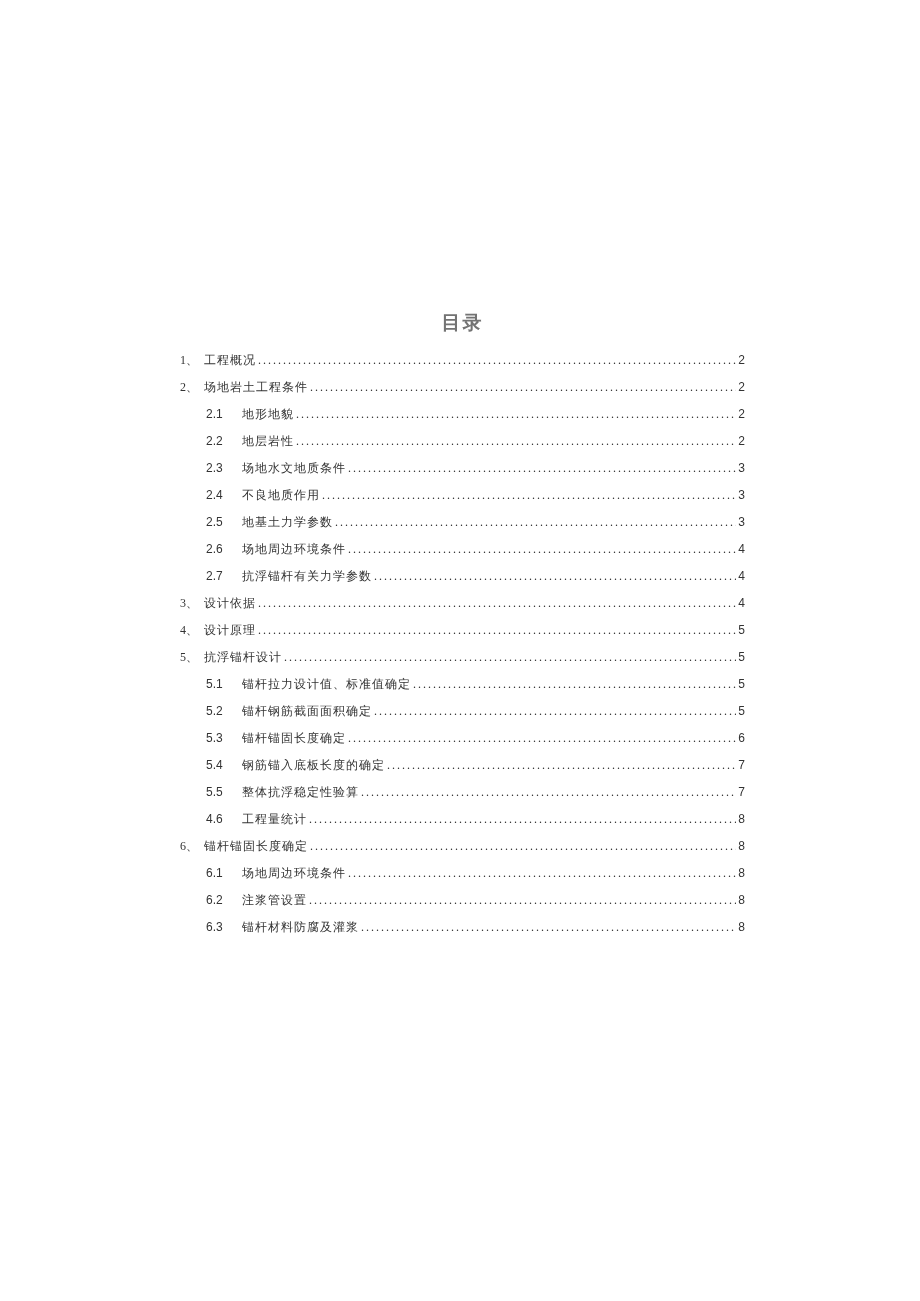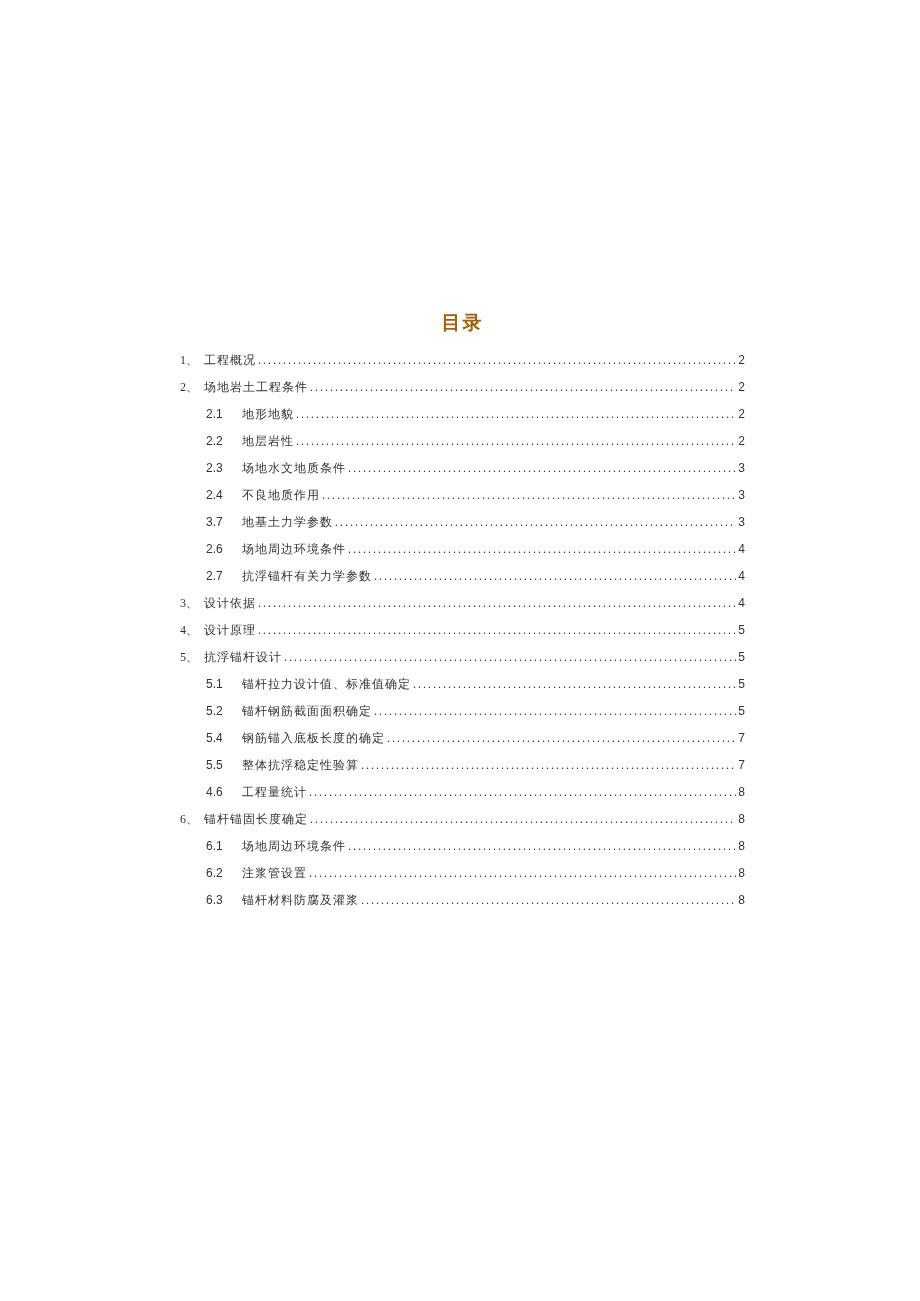--- a/index.html
+++ b/index.html
@@ -12,21 +12,21 @@
       font-family: "SimSun", "宋体", serif;
       width: 920px;
       height: 1301px;
       position: relative;
     }
     .page {
       padding: 310px 175px 0 180px;
     }
     .toc-title {
       text-align: center;
-      color: #a16207;
+      color: #737373;
       font-size: 19px;
       font-weight: bold;
       margin-bottom: 18px;
       letter-spacing: 2px;
     }
     .toc-list {
       font-size: 12px;
       color: #333;
       line-height: 1;
     }
@@ -106,21 +106,21 @@
         <span class="toc-dots"></span>
         <span class="toc-page">3</span>
       </div>
       <div class="toc-entry l2">
         <span class="toc-num">2.4</span>
         <span class="toc-text">不良地质作用 </span>
         <span class="toc-dots"></span>
         <span class="toc-page">3</span>
       </div>
       <div class="toc-entry l2">
-        <span class="toc-num">3.7</span>
+        <span class="toc-num">2.5</span>
         <span class="toc-text">地基土力学参数</span>
         <span class="toc-dots"></span>
         <span class="toc-page">3</span>
       </div>
       <div class="toc-entry l2">
         <span class="toc-num">2.6</span>
         <span class="toc-text">场地周边环境条件</span>
         <span class="toc-dots"></span>
         <span class="toc-page">4</span>
       </div>
@@ -152,20 +152,26 @@
         <span class="toc-num">5.1</span>
         <span class="toc-text">锚杆拉力设计值、标准值确定</span>
         <span class="toc-dots"></span>
         <span class="toc-page">5</span>
       </div>
       <div class="toc-entry l2">
         <span class="toc-num">5.2</span>
         <span class="toc-text">锚杆钢筋截面面积确定</span>
         <span class="toc-dots"></span>
         <span class="toc-page">5</span>
+      </div>
+      <div class="toc-entry l2">
+        <span class="toc-num">5.3</span>
+        <span class="toc-text">锚杆锚固长度确定</span>
+        <span class="toc-dots"></span>
+        <span class="toc-page">6</span>
       </div>
       <div class="toc-entry l2">
         <span class="toc-num">5.4</span>
         <span class="toc-text">钢筋锚入底板长度的确定 </span>
         <span class="toc-dots"></span>
         <span class="toc-page">7</span>
       </div>
       <div class="toc-entry l2">
         <span class="toc-num">5.5</span>
         <span class="toc-text">整体抗浮稳定性验算</span>

